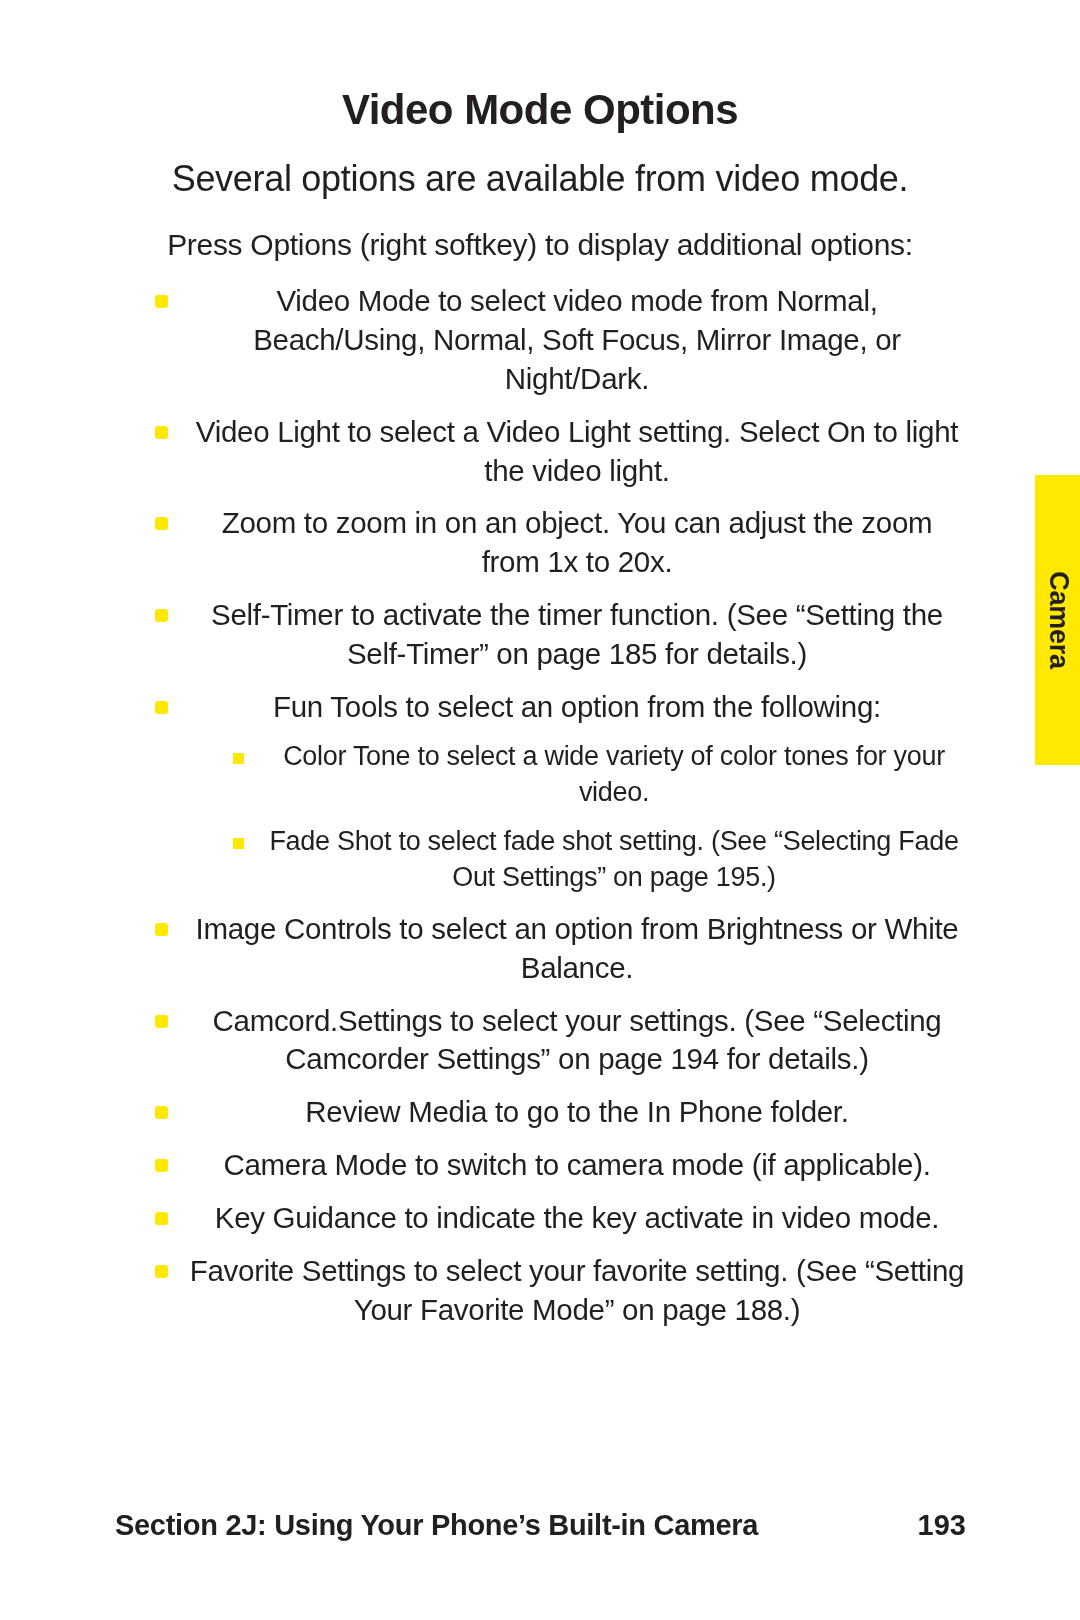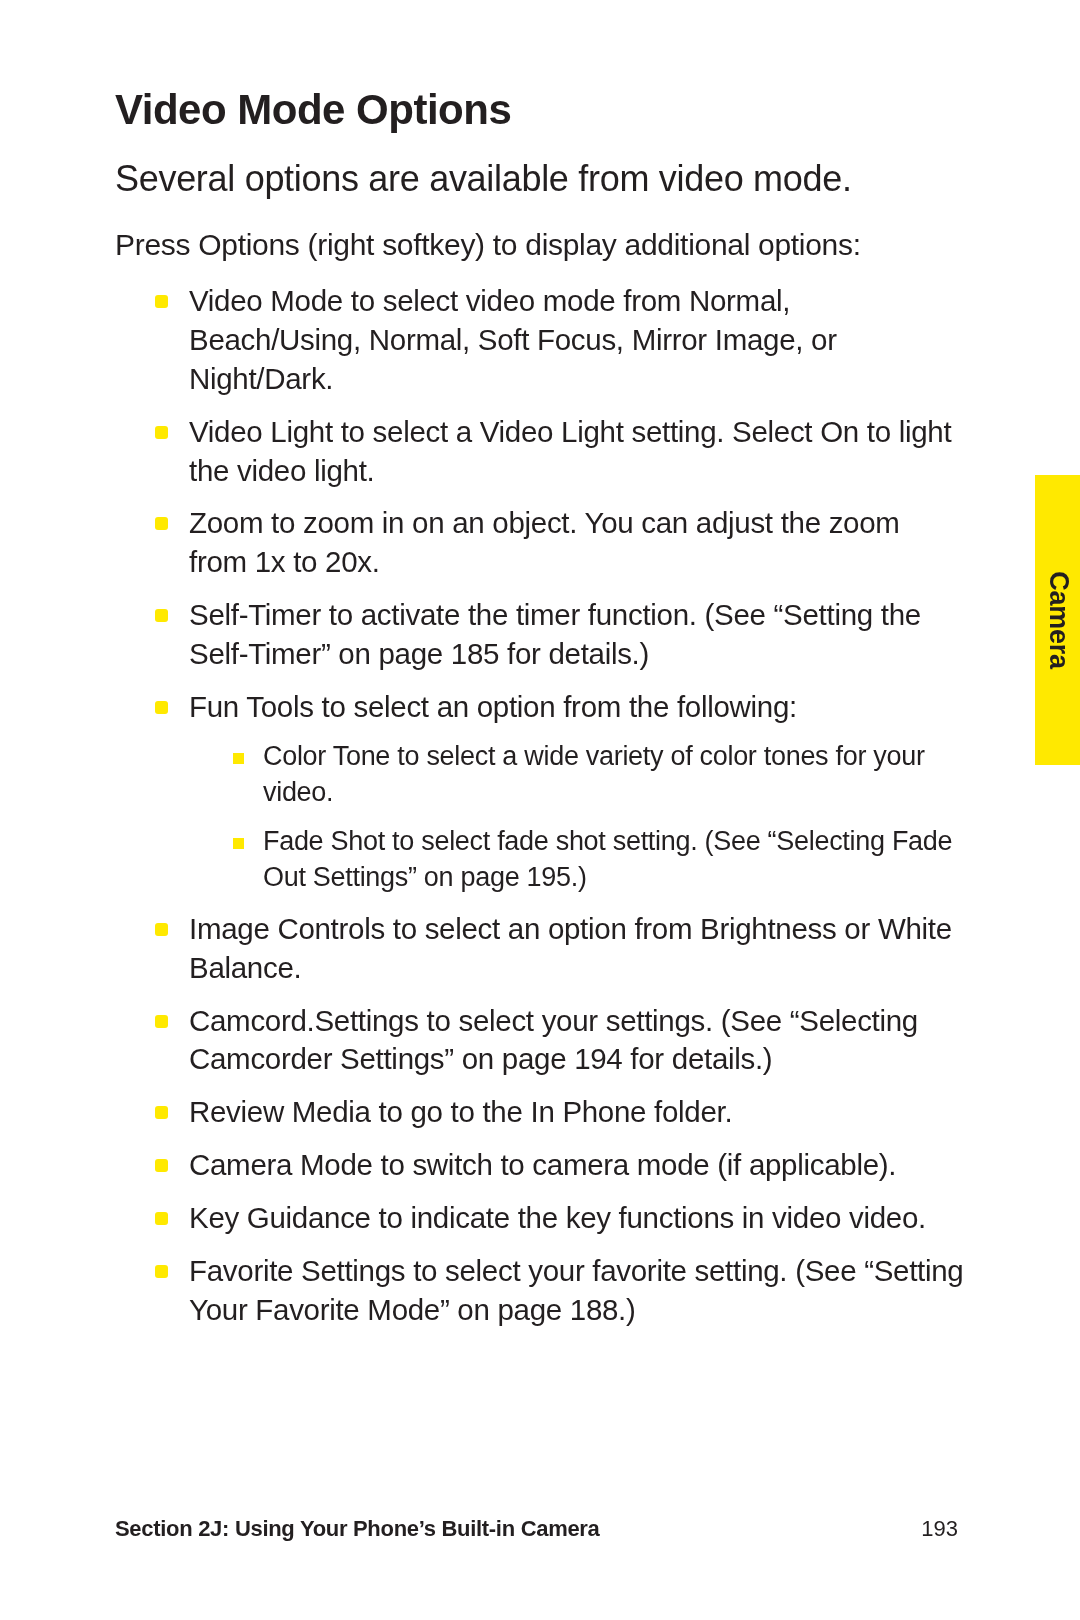--- a/index.html
+++ b/index.html
@@ -13,20 +13,21 @@
     color: #231f20;
     position: relative;
     overflow: hidden;
   }
   .page {
     position: relative;
     width: 1080px;
     height: 1620px;
     box-sizing: border-box;
     padding: 86px 115px 0 115px;
+    text-align: center;
   }
   h1.title {
     font-size: 42px;
     font-weight: 700;
     letter-spacing: -0.5px;
     margin: 0 0 22px 0;
   }
   p.lead {
     font-size: 36px;
     line-height: 1.3;
@@ -101,33 +102,33 @@
     transform-origin: center center;
     font-weight: 700;
     font-size: 27px;
     letter-spacing: -0.3px;
     color: #231f20;
     white-space: nowrap;
   }
   .footer {
     position: absolute;
     left: 115px;
-    right: 122px;
+    right: 114px;
     bottom: 78px;
     display: flex;
     justify-content: space-between;
     align-items: baseline;
-    font-size: 22px;
+    font-size: 29px;
   }
   .footer .section {
     font-weight: 700;
     letter-spacing: -0.3px;
   }
   .footer .page-num {
-    font-weight: 400;
+    font-weight: 700;
     margin-top: 30px;
   }
 </style>
 </head>
 <body>
 
 <div class="page">
 
   <h1 class="title">Video Mode Options</h1>
 
@@ -143,21 +144,21 @@
       <li><span class="b">Zoom</span><span> to zoom in on an object. You can adjust the zoom from 1x to 20x.</span></li>
       <li><span class="b">Self-Timer</span><span> to activate the timer function. (See “Setting the Self-Timer” on page 185 for details.)</span></li>
       <li><span class="b">Fun Tools</span><span> to select an option from the following:</span><ul class="sub">
           <li><span class="b">Color Tone</span><span> to select a wide variety of color tones for your video.</span></li>
           <li><span class="b">Fade Shot</span><span> to select fade shot setting. (See “Selecting Fade Out Settings” on page 195.)</span></li>
         </ul></li>
       <li><span class="b">Image Controls</span><span> to select an option from </span><span class="b">Brightness</span><span> or </span><span class="b">White Balance</span><span>.</span></li>
       <li><span class="b">Camcord.Settings</span><span> to select your settings. (See “Selecting Camcorder Settings” on page 194 for details.)</span></li>
       <li><span class="b">Review Media</span><span> to go to the In Phone folder.</span></li>
       <li><span class="b">Camera Mode</span><span> to switch to camera mode (if applicable).</span></li>
-      <li><span class="b">Key Guidance</span><span> to indicate the key functions in video video.</span></li>
+      <li><span class="b">Key Guidance</span><span> to indicate the key activate in video mode.</span></li>
       <li><span class="b">Favorite Settings</span><span> to select your favorite setting. (See “Setting Your Favorite Mode” on page 188.)</span></li>
     </ul>
 
   <div class="side-tab">
     <span class="label">Camera</span>
   </div>
 
   <div class="footer">
     <span class="section">Section 2J: Using Your Phone’s Built-in Camera</span>
     <span class="page-num">193</span>

